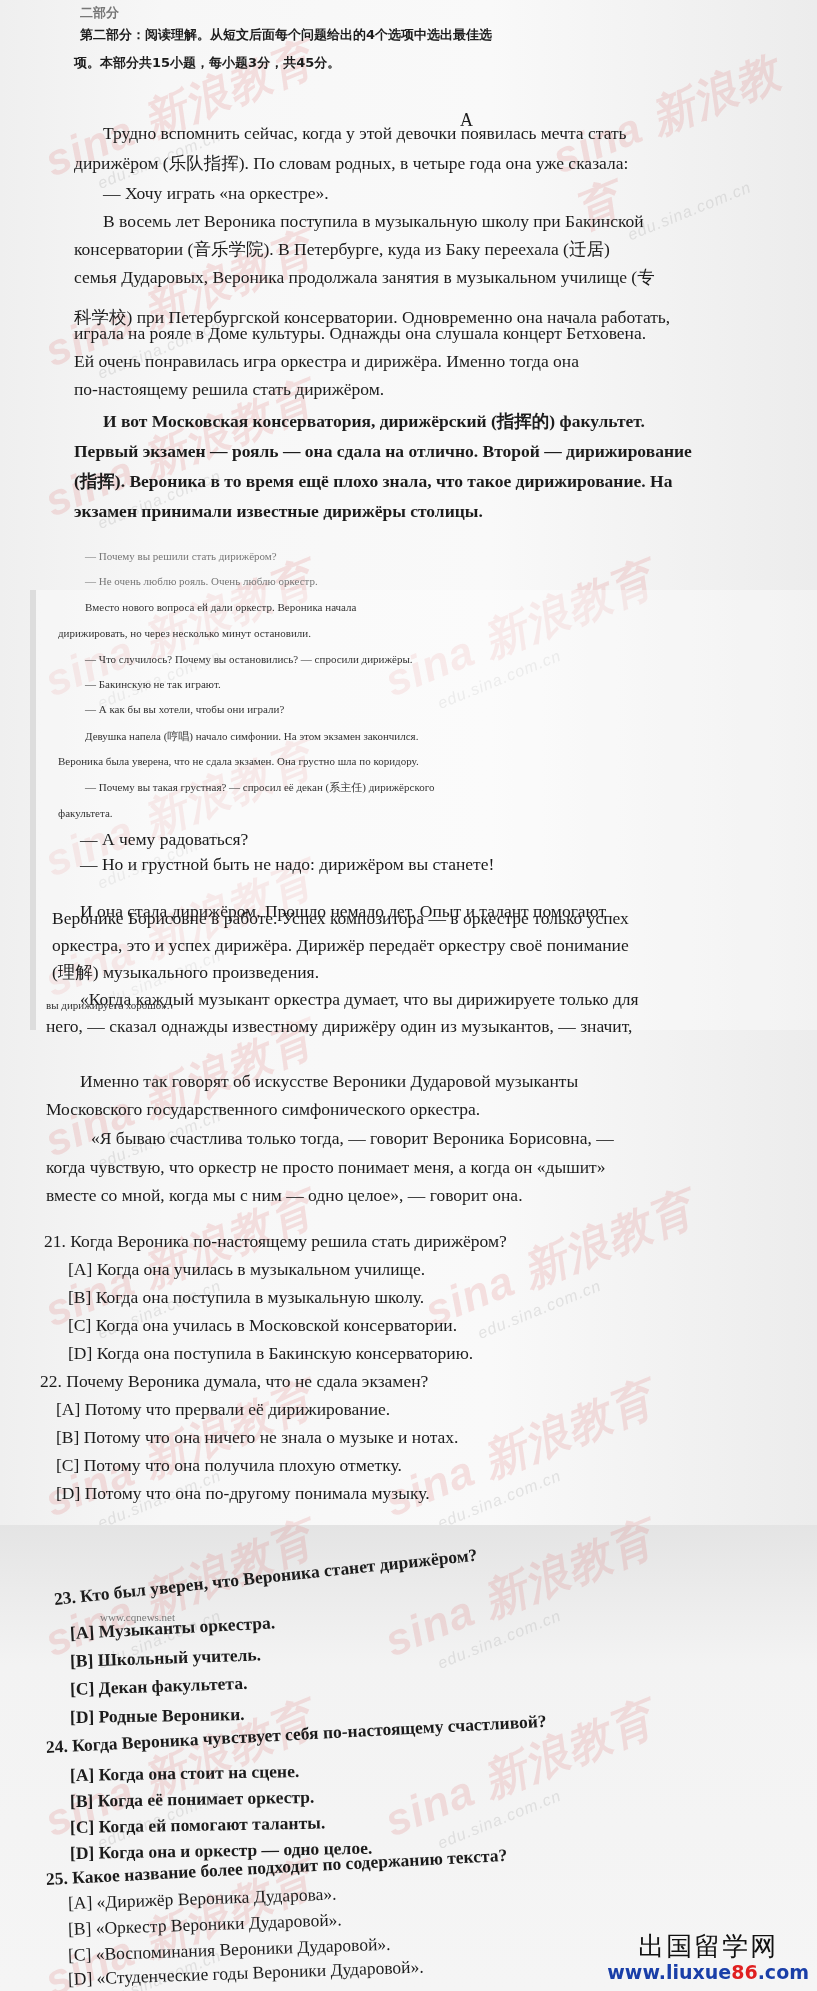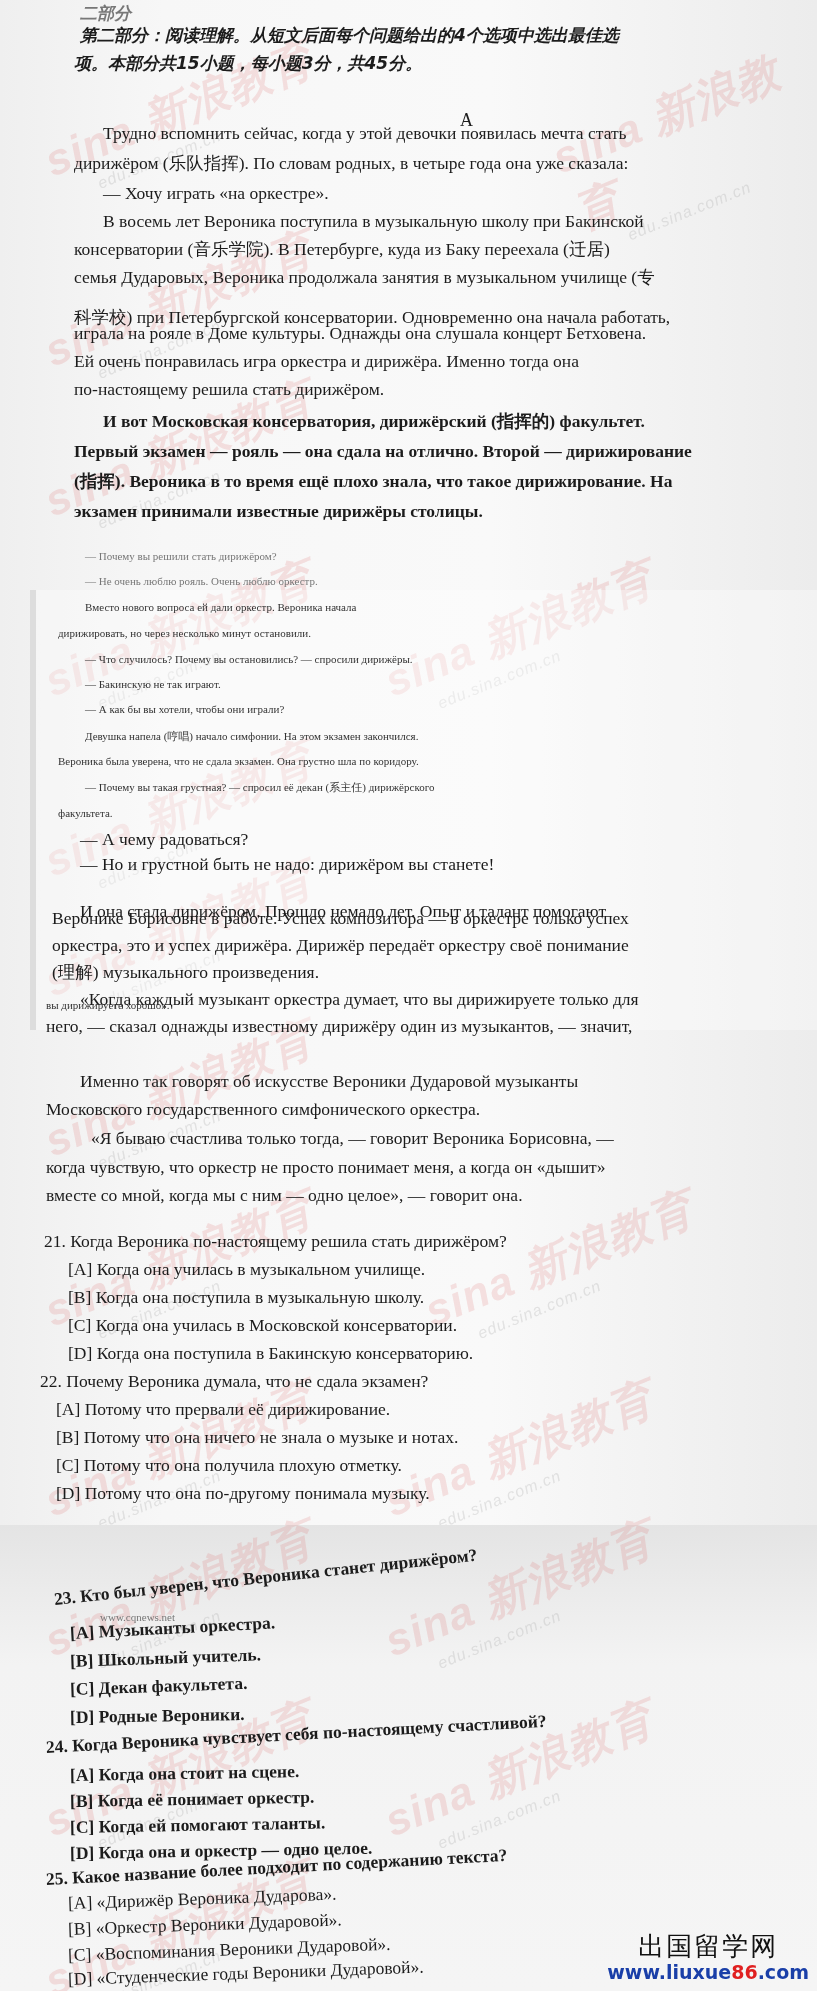--- a/index.html
+++ b/index.html
@@ -14,21 +14,21 @@
     background: linear-gradient(90deg, #efefef 0%, #f7f7f7 20%, #f9f9f9 60%, #ececec 100%);
   }
   .wm {
     position: absolute; color: rgba(220,90,90,0.16);
     font-family: "Liberation Sans", sans-serif; font-weight: bold; font-style: italic;
     transform: rotate(-22deg); font-size: 44px; letter-spacing: 1px; pointer-events: none;
   }
   .wm small { display:block; font-size: 16px; color: rgba(160,160,160,0.25); font-weight: normal; margin-left: 40px; }
   .line { position: absolute; white-space: nowrap; font-size: 17.5px; line-height: 22px; }
   .bold { font-weight: bold; }
-  .hdr { font-family: "DejaVu Sans", sans-serif; font-weight: bold; font-size: 17px; font-style: italic; }
+  .hdr { font-family: "DejaVu Sans", sans-serif; font-weight: bold; font-size: 13px; }
   .small { font-size: 11px; color: #333; }
   .faint { color: #777; }
   .center-title { position:absolute; left: 460px; top: 110px; font-size: 18px; }
   .band {
     position: absolute; left: 0; width: 817px;
   }
   .band1 { top: 590px; height: 440px; background: rgba(255,255,255,0.35); border-left: 6px solid #ddd; left: 30px; width: 787px;}
   .band2 { top: 1525px; height: 466px; background: linear-gradient(180deg, #e4e4e4 0%, #f3f3f3 30%, #f5f5f5 100%); }
   .tilted { transform-origin: left center; }
   .footer-logo {

